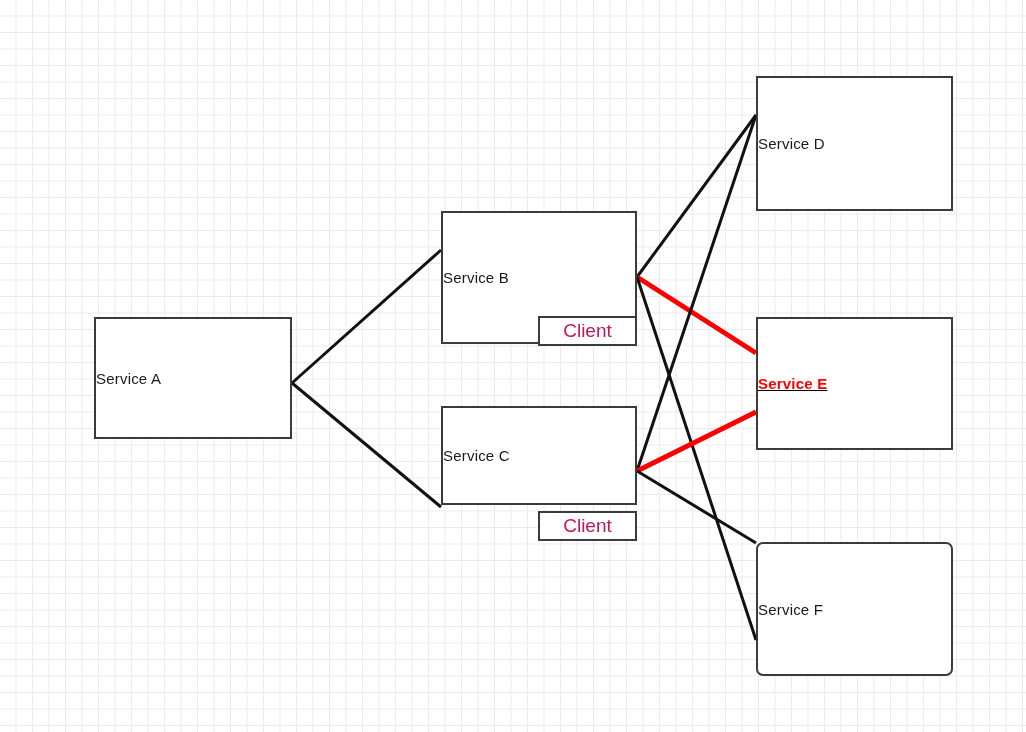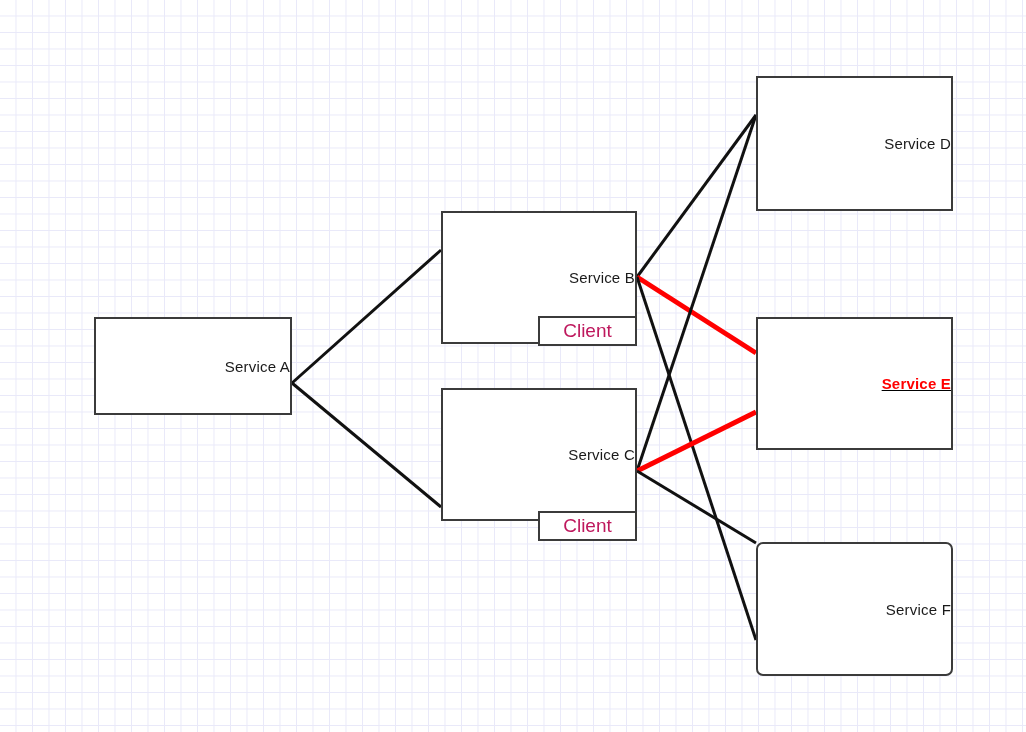--- a/index.html
+++ b/index.html
@@ -33,21 +33,21 @@
     height: 732px;
     pointer-events: none;
   }
   .node {
     position: absolute;
     box-sizing: border-box;
     background: #ffffff;
     border: 2px solid #3b3b3b;
     display: flex;
     align-items: center;
-    justify-content: flex-end;
+    justify-content: flex-start;
   }
   .node-label {
     font-size: 15px;
     color: #1a1a1a;
     letter-spacing: 0.2px;
     white-space: nowrap;
   }
   .node-label.accent {
     color: #ff0000;
     font-weight: bold;
@@ -77,32 +77,32 @@
       <line x1="292" y1="383" x2="441" y2="250" stroke="#111111" stroke-width="3" stroke-linecap="butt"></line>
       <line x1="292" y1="383" x2="441" y2="507" stroke="#111111" stroke-width="3" stroke-linecap="butt"></line>
       <line x1="637" y1="277" x2="756" y2="115" stroke="#111111" stroke-width="3" stroke-linecap="butt"></line>
       <line x1="637" y1="277" x2="756" y2="353" stroke="#ff0000" stroke-width="5" stroke-linecap="butt"></line>
       <line x1="637" y1="277" x2="756" y2="640" stroke="#111111" stroke-width="3" stroke-linecap="butt"></line>
       <line x1="637" y1="471" x2="756" y2="115" stroke="#111111" stroke-width="3" stroke-linecap="butt"></line>
       <line x1="637" y1="471" x2="756" y2="412" stroke="#ff0000" stroke-width="5" stroke-linecap="butt"></line>
       <line x1="637" y1="471" x2="756" y2="543" stroke="#111111" stroke-width="3" stroke-linecap="butt"></line>
     </svg>
 
-  <div class="node" id="node-service-a" style="left: 94px; top: 317px; width: 198px; height: 98px; border-color: rgb(59, 59, 59); background: rgb(255, 255, 255);">
+  <div class="node" id="node-service-a" style="left: 94px; top: 317px; width: 198px; height: 122px; border-color: rgb(59, 59, 59); background: rgb(255, 255, 255);">
     <span class="node-label">Service A</span>
   </div>
 
-  <div class="node" id="node-service-b" style="left: 441px; top: 211px; width: 196px; height: 133px; border-color: rgb(59, 59, 59); background: rgb(255, 255, 255); padding-left: 24px;">
+  <div class="node" id="node-service-b" style="left: 441px; top: 211px; width: 196px; height: 133px; border-color: rgb(59, 59, 59); background: rgb(255, 255, 255);">
     <span class="node-label">Service B</span>
   </div>
   <div class="subnode" id="sub-service-b" style="left: 538px; top: 316px; width: 99px; height: 30px; border-color: rgb(59, 59, 59);">
     <span class="subnode-label">Client</span>
   </div>
 
-  <div class="node" id="node-service-c" style="left: 441px; top: 388px; width: 196px; height: 133px; border-color: rgb(59, 59, 59); background: rgb(255, 255, 255);">
+  <div class="node" id="node-service-c" style="left: 441px; top: 406px; width: 196px; height: 99px; border-color: rgb(59, 59, 59); background: rgb(255, 255, 255);">
     <span class="node-label">Service C</span>
   </div>
   <div class="subnode" id="sub-service-c" style="left: 538px; top: 511px; width: 99px; height: 30px; border-color: rgb(59, 59, 59);">
     <span class="subnode-label">Client</span>
   </div>
 
   <div class="node" id="node-service-d" style="left: 756px; top: 76px; width: 197px; height: 135px; border-color: rgb(59, 59, 59); background: rgb(255, 255, 255);">
     <span class="node-label">Service D</span>
   </div>
 

